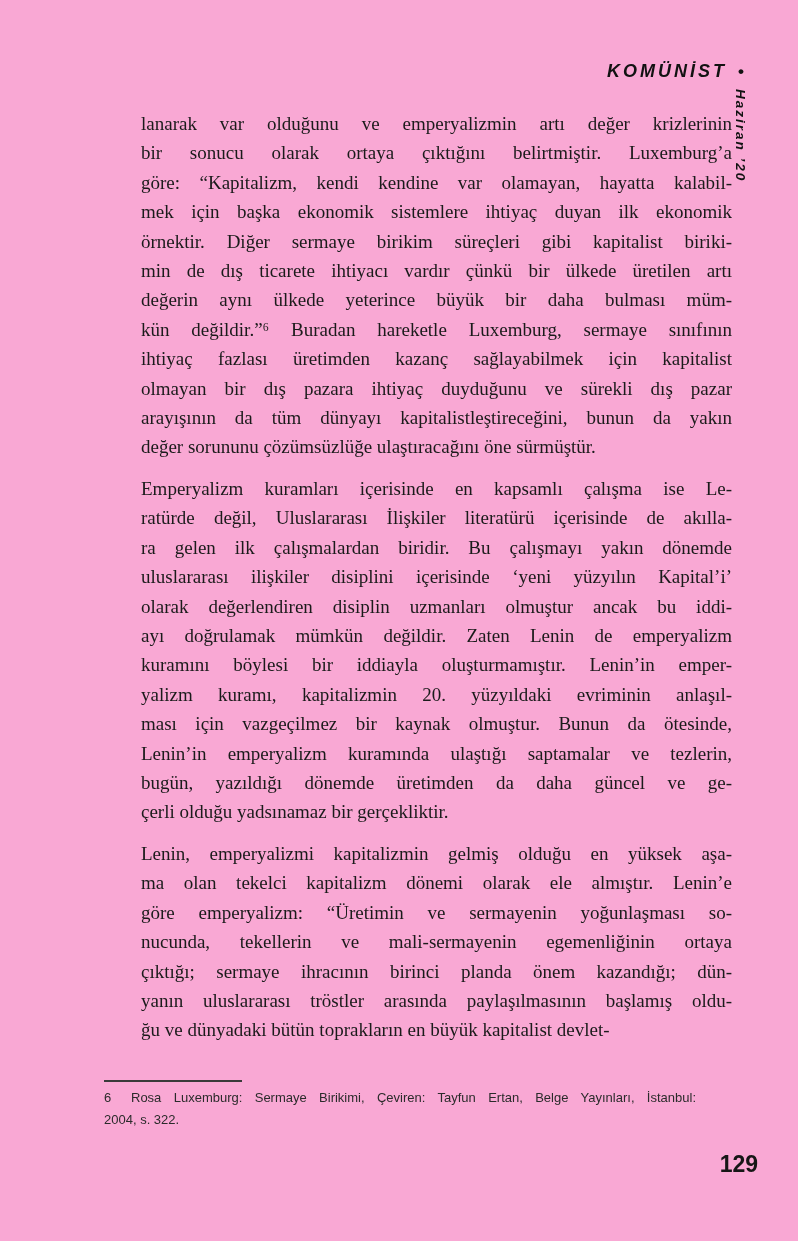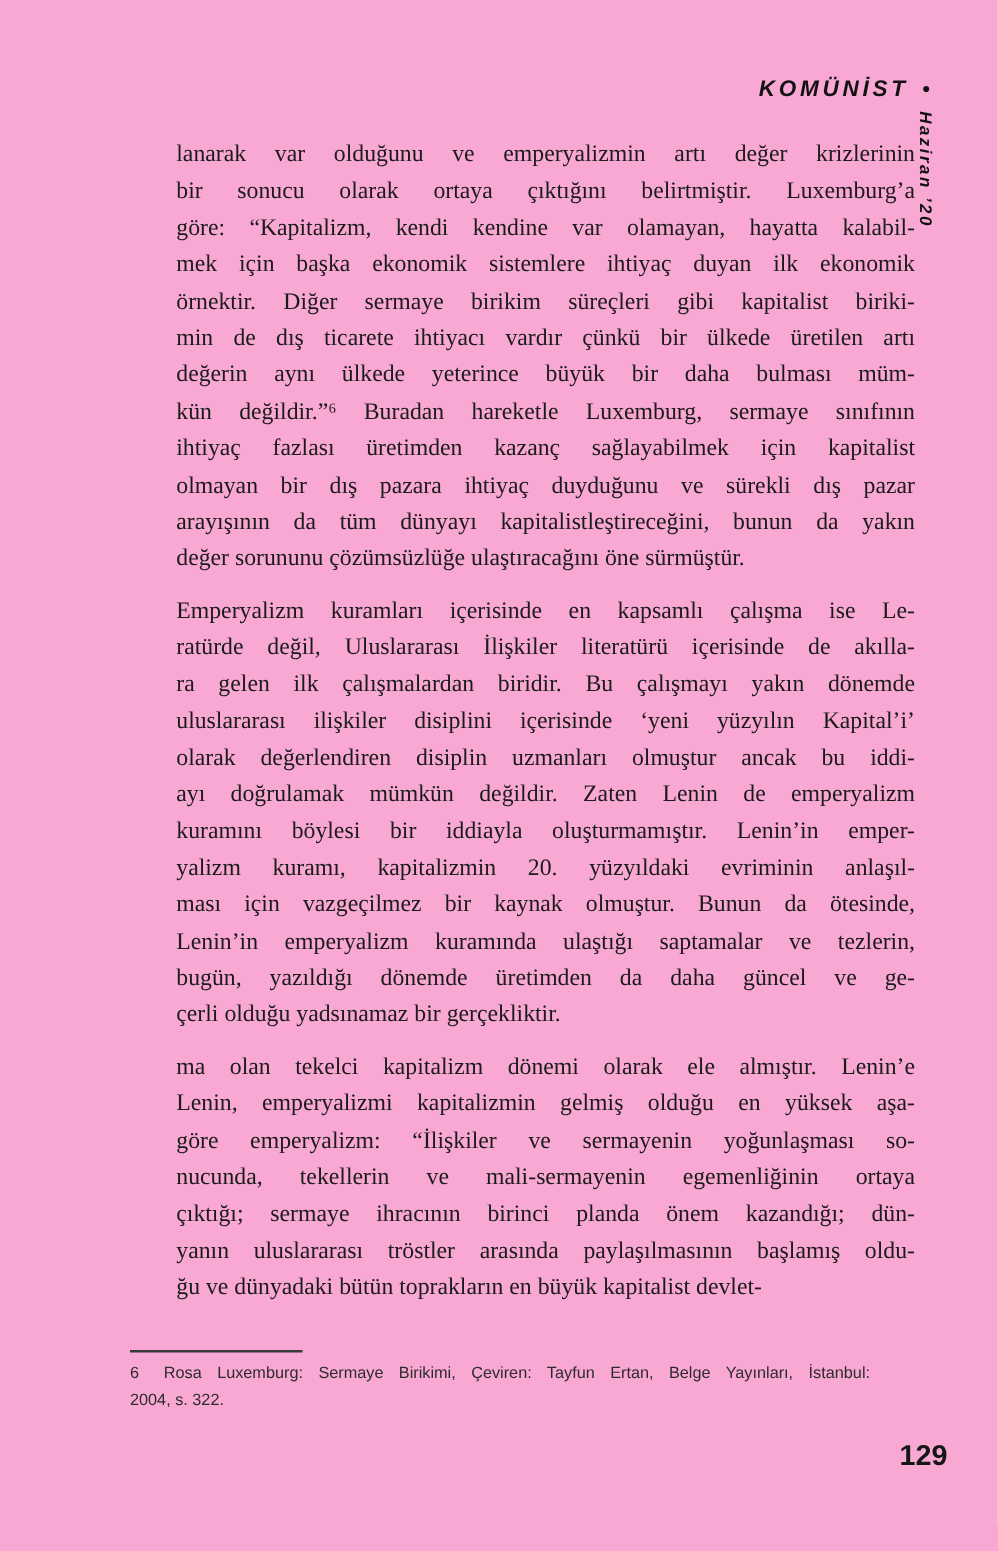--- a/index.html
+++ b/index.html
@@ -121,23 +121,23 @@
         <div class="line">olarak değerlendiren disiplin uzmanları olmuştur ancak bu iddi-</div>
         <div class="line">ayı doğrulamak mümkün değildir. Zaten Lenin de emperyalizm</div>
         <div class="line">kuramını böylesi bir iddiayla oluşturmamıştır. Lenin’in emper-</div>
         <div class="line">yalizm kuramı, kapitalizmin 20. yüzyıldaki evriminin anlaşıl-</div>
         <div class="line">ması için vazgeçilmez bir kaynak olmuştur. Bunun da ötesinde,</div>
         <div class="line">Lenin’in emperyalizm kuramında ulaştığı saptamalar ve tezlerin,</div>
         <div class="line">bugün, yazıldığı dönemde üretimden da daha güncel ve ge-</div>
         <div class="line last">çerli olduğu yadsınamaz bir gerçekliktir.</div>
       </div>
       <div class="para">
+        <div class="line">Lenin, emperyalizmi kapitalizmin gelmiş olduğu en yüksek aşa-</div>
         <div class="line">ma olan tekelci kapitalizm dönemi olarak ele almıştır. Lenin’e</div>
-        <div class="line">Lenin, emperyalizmi kapitalizmin gelmiş olduğu en yüksek aşa-</div>
-        <div class="line">göre emperyalizm: “İlişkiler ve sermayenin yoğunlaşması so-</div>
+        <div class="line">göre emperyalizm: “Üretimin ve sermayenin yoğunlaşması so-</div>
         <div class="line">nucunda, tekellerin ve mali-sermayenin egemenliğinin ortaya</div>
         <div class="line">çıktığı; sermaye ihracının birinci planda önem kazandığı; dün-</div>
         <div class="line">yanın uluslararası tröstler arasında paylaşılmasının başlamış oldu-</div>
         <div class="line last">ğu ve dünyadaki bütün toprakların en büyük kapitalist devlet-</div>
       </div>
     </div>
 
   <div class="footnote">
     <hr class="fn-rule">
     <div class="fn-line first">

